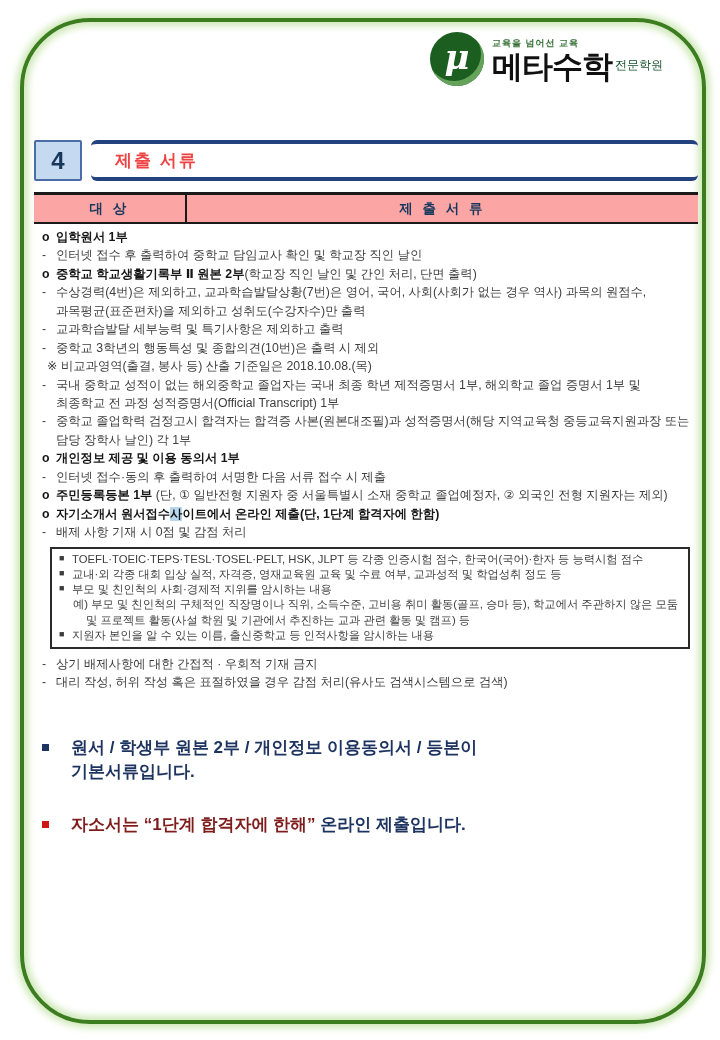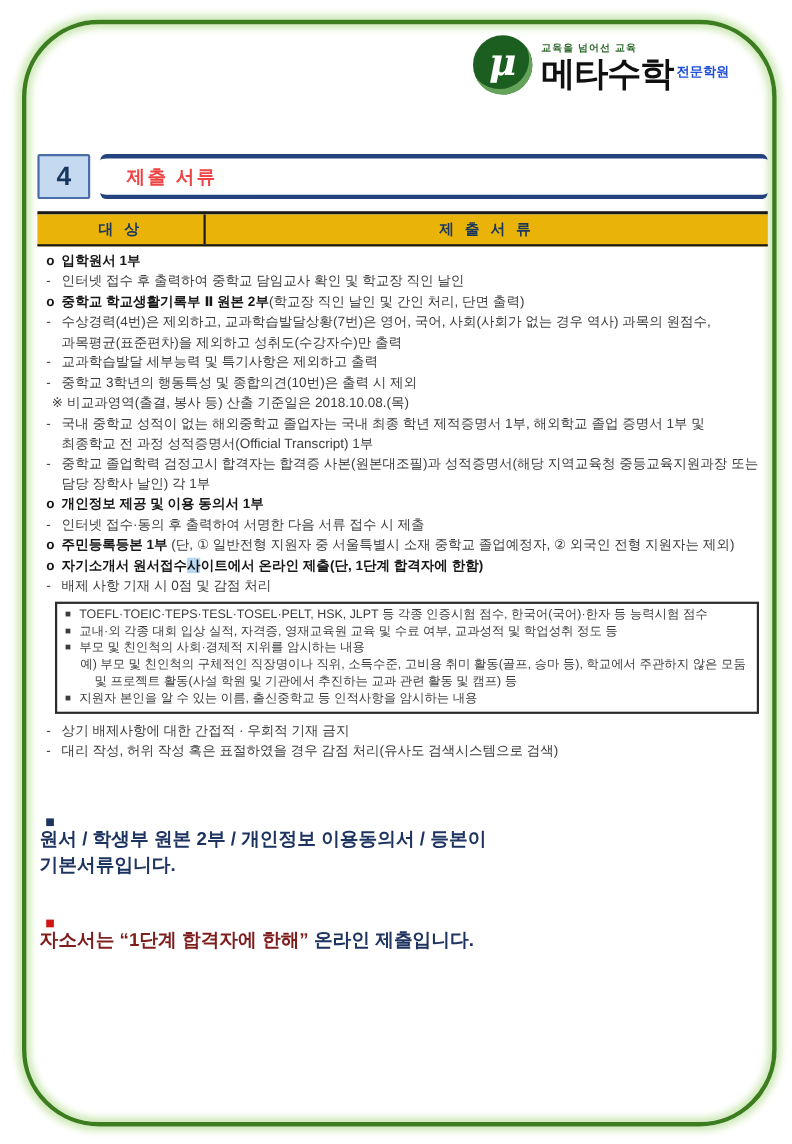--- a/index.html
+++ b/index.html
@@ -17,35 +17,35 @@
   .logo { position:absolute; top:32px; left:430px; display:flex; align-items:center; }
   .logo-circle { width:54px; height:54px; border-radius:50%; background:#1b5e20;
     display:flex; align-items:center; justify-content:center; flex:0 0 auto;
     box-shadow:inset -3px -5px 0 0 #66a35a; }
   .logo-mu { color:#fff; font-family:"DejaVu Serif",serif; font-style:italic;
     font-weight:bold; font-size:34px; line-height:1; transform:translateY(-2px); }
   .logo-textcol { margin-left:8px; }
   .logo-tagline { font-size:9px; font-weight:bold; color:#2f6b2f; letter-spacing:1px; margin-bottom:1px; }
   .logo-row { display:flex; align-items:center; }
   .logo-name { font-size:31px; font-weight:bold; color:#101010; letter-spacing:-1px; line-height:1; }
-  .logo-suffix { font-size:12px; font-weight:bold; color:#1d4ed8; margin-left:3px; margin-bottom:2px; }
+  .logo-suffix { font-size:12px; font-weight:normal; color:#14532d; margin-left:3px; margin-bottom:2px; }
 
   
   .section { position:absolute; left:34px; top:140px; width:664px; height:44px; display:flex; align-items:flex-start; }
   .num-box { width:48px; height:41px; background:#c5d9f1; border:2px solid #4a6da8; border-radius:2px;
     display:flex; align-items:center; justify-content:center;
     font-size:24px; font-weight:bold; color:#17375d; }
   .title-bar { flex:1; margin-left:9px; height:41px; border-top:4px solid #24427e;
     border-bottom:4px solid #24427e; border-radius:6px;
     display:flex; align-items:center; padding-left:24px; }
   .title-text { font-size:17px; font-weight:bold; color:#ef4444; letter-spacing:2px; }
 
   
   .table { position:absolute; left:34px; top:192px; width:664px; border-top:3px solid #1a1a1a; }
-  .thead { display:flex; background:#eab308; border-bottom:2px solid #1a1a1a; }
+  .thead { display:flex; background:#fca5a5; border-bottom:2px solid #1a1a1a; }
   .th-target { width:153px; border-right:2px solid #1a1a1a; text-align:center;
     padding:5px 0 4px; font-size:13.5px; font-weight:bold; color:#17375d; letter-spacing:3px; }
   .th-docs { flex:1; text-align:center; padding:5px 0 4px;
     font-size:13.5px; font-weight:bold; color:#17375d; letter-spacing:3px; }
   .tbody { display:flex; align-items:stretch; }
   .td-target { width:153px; border-right:2px solid #1a1a1a; display:flex;
     align-items:center; justify-content:center;
     font-size:14px; font-weight:bold; color:#111; letter-spacing:1px; }
   .td-docs { flex:1; padding:4px 6px 8px 8px; font-size:12.3px; line-height:1.5;
     color:#3d3d3d; word-break:keep-all; }
@@ -59,21 +59,21 @@
 
   .exc-box { margin:6px 2px 6px 8px; border:2px solid #2b2b2b;
     padding:3px 8px 4px 7px; font-size:11.3px; line-height:1.33; color:#3d3d3d; }
   .bx { display:flex; }
   .bx .bmk { flex:0 0 13px; font-size:9px; padding-top:1px; }
   .bx .btx { flex:1; }
   .bsub { padding-left:27px; text-indent:-13px; }
 
   
   .notes { position:absolute; left:36px; top:736px; width:600px; }
-  .note { display:flex; margin-bottom:29px;flex-direction:column; }
+  .note { display:flex; margin-bottom:29px; }
   .note-bullet { width:7px; height:7px; margin:8px 22px 0 6px; flex:0 0 auto; }
   .note-text { font-size:17px; font-weight:bold; line-height:1.4; white-space:pre-line; word-break:keep-all; }
   .c-navy { color:#1e3460; }
   .c-red { color:#7f1d1d; }
   .bg-navy { background:#1e3460; }
   .bg-red { background:#d01515; }
 </style>
 </head>
 <body>
 

